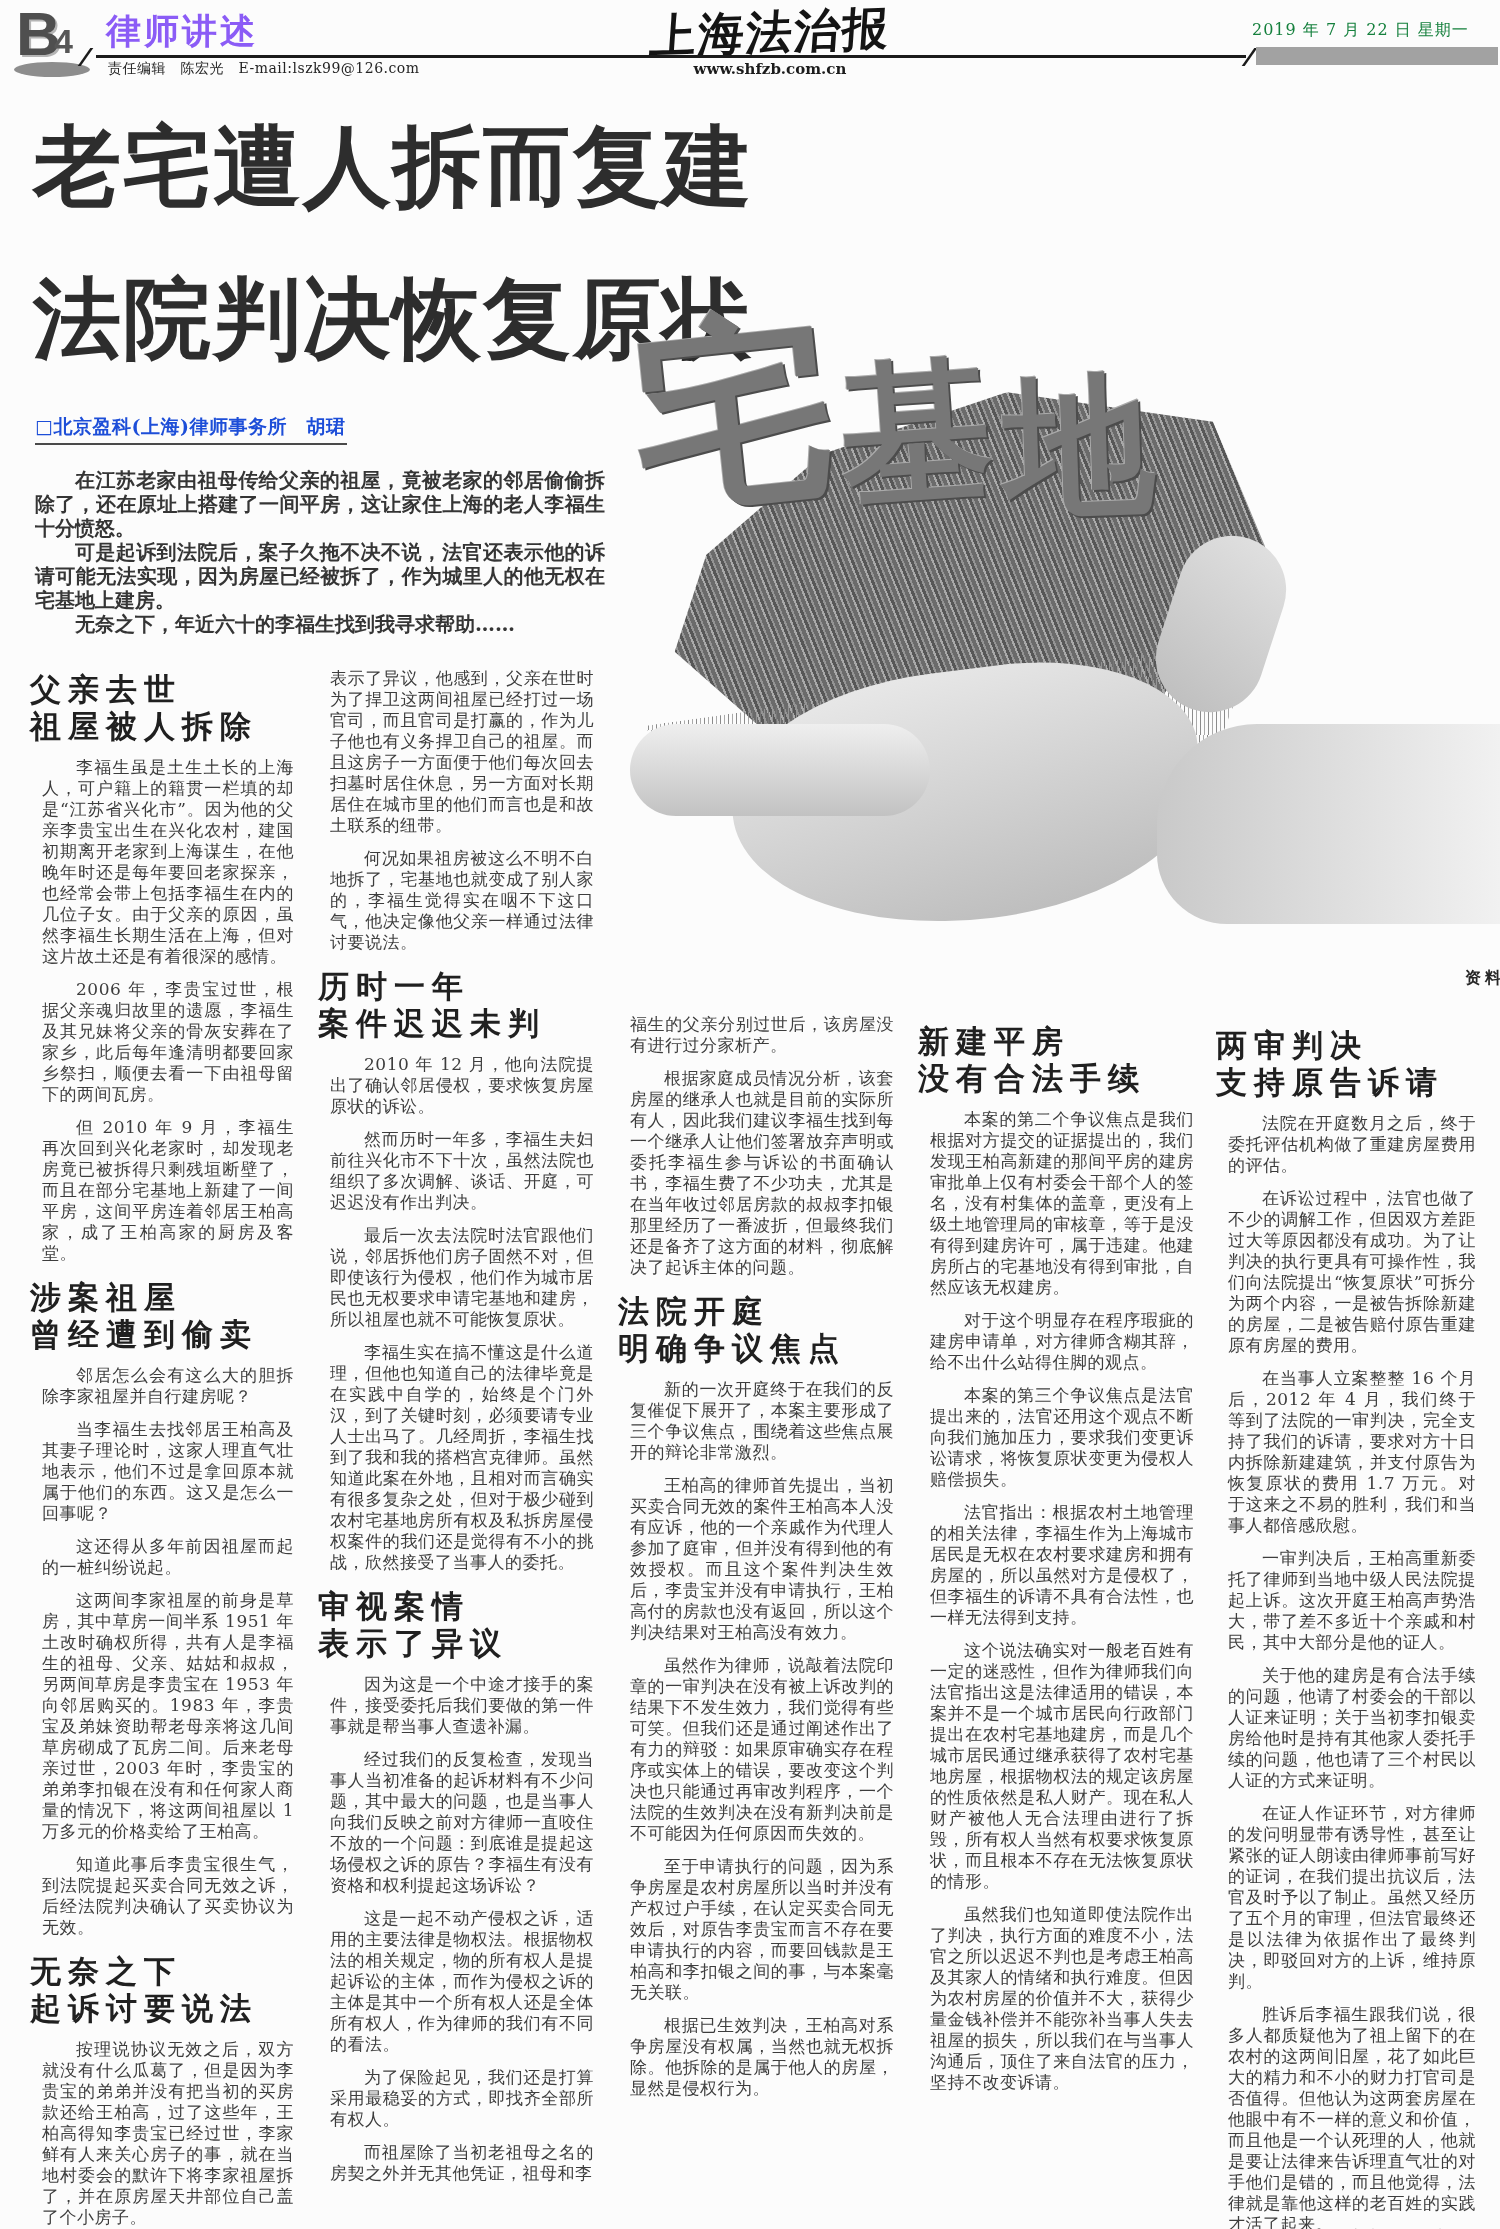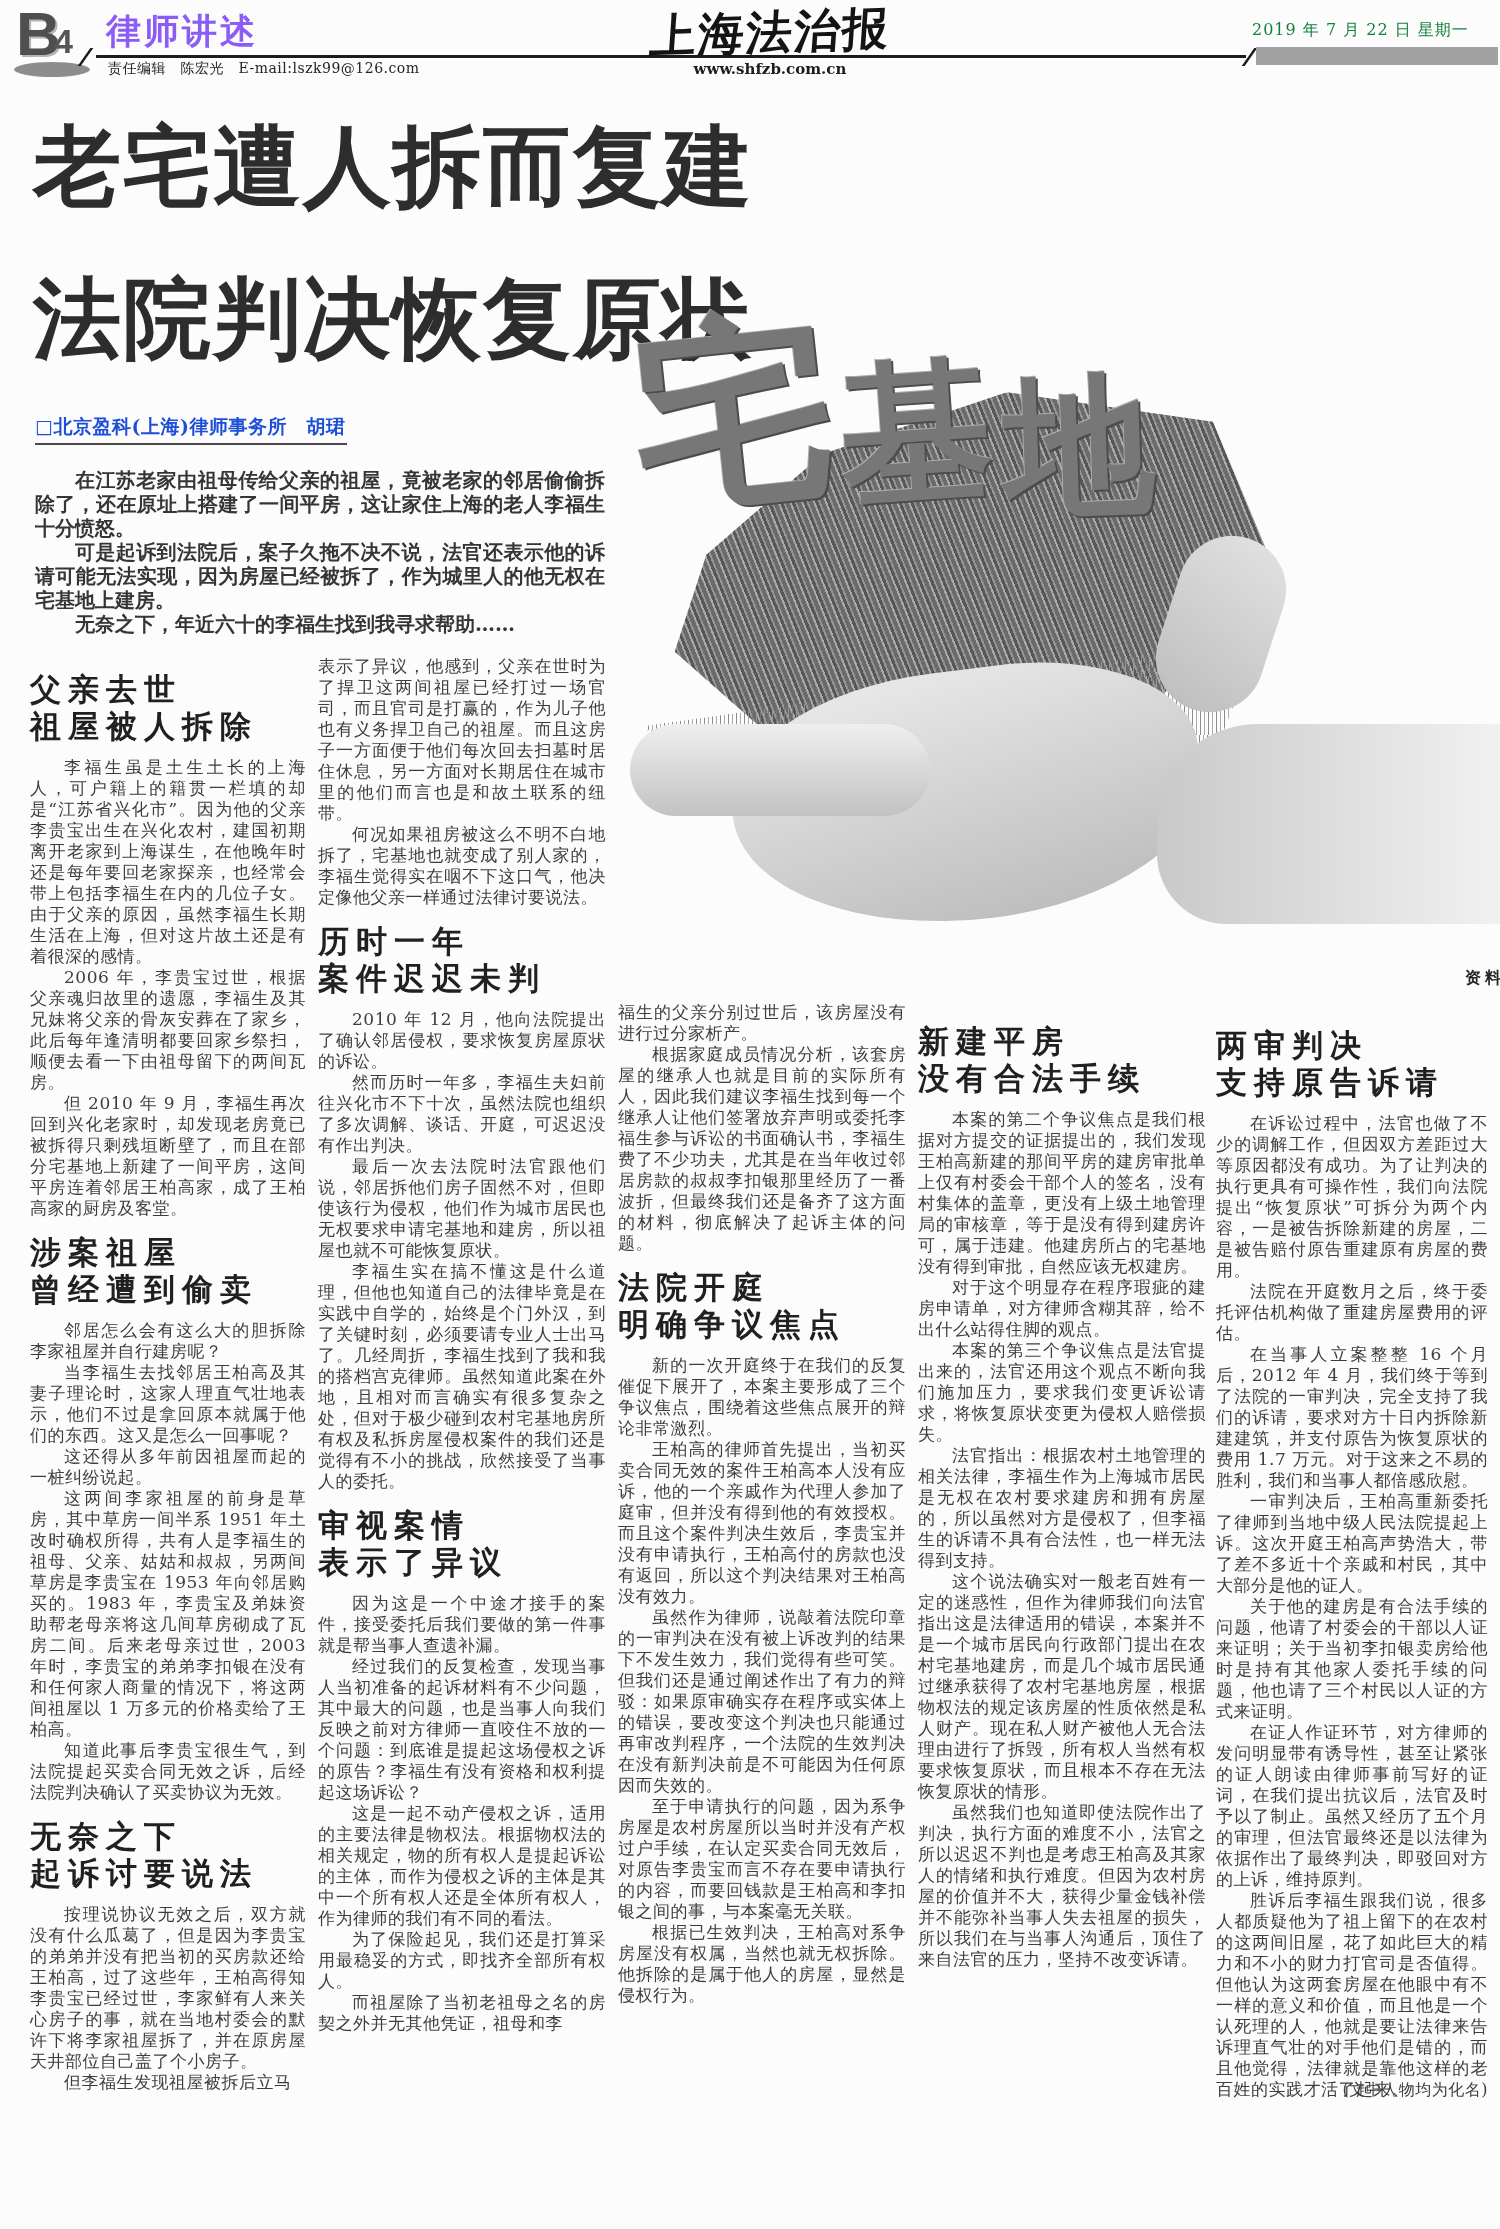--- a/index.html
+++ b/index.html
@@ -47,21 +47,21 @@
   .thumb{position:absolute;left:555px;top:282px;width:108px;height:180px;border-radius:54px;background:linear-gradient(200deg,#e2e2e2,#bdbdbd);transform:rotate(18deg);}
   .arm{position:absolute;left:545px;top:472px;width:343px;height:200px;border-radius:100px 0 0 70px;background:linear-gradient(90deg,#c9c9c9,#f1f1f1);}
   .caption{position:absolute;left:1373px;top:968px;width:172px;text-align:right;font-size:16px;font-weight:bold;color:#262626;letter-spacing:4px;}
   
   .col{position:absolute;font-size:17px;line-height:21px;text-align:justify;color:#3d3d3d;letter-spacing:.5px;}
   .col1{left:30px; top:656px; width:276px;height:1560px;}
   .col2{left:318px;top:656px; width:288px;height:1560px;}
   .col3{left:618px;top:1002px;width:288px;height:1215px;}
   .col4{left:918px;top:1008px;width:288px;height:1210px;}
   .col5{left:1216px;top:1012px;width:272px;height:1205px;}
-  .para{margin:0;text-indent:2em;}
+  .para{margin:12px;text-indent:2em;}
   .para.noindent{text-indent:0;}
   .subhead{font-weight:bold;font-size:31px;line-height:37px;letter-spacing:7px;margin:15px 0 12px;color:#202020;}
   .note{text-align:right;margin-top:-21px;font-size:16px;}
 </style>
 </head>
 <body>
 
 <div class="hdr">
   <div class="badge">
     <span class="b">B</span>
@@ -172,21 +172,21 @@
     <p class="para">本案的第三个争议焦点是法官提出来的，法官还用这个观点不断向我们施加压力，要求我们变更诉讼请求，将恢复原状变更为侵权人赔偿损失。</p>
     <p class="para">法官指出：根据农村土地管理的相关法律，李福生作为上海城市居民是无权在农村要求建房和拥有房屋的，所以虽然对方是侵权了，但李福生的诉请不具有合法性，也一样无法得到支持。</p>
     <p class="para">这个说法确实对一般老百姓有一定的迷惑性，但作为律师我们向法官指出这是法律适用的错误，本案并不是一个城市居民向行政部门提出在农村宅基地建房，而是几个城市居民通过继承获得了农村宅基地房屋，根据物权法的规定该房屋的性质依然是私人财产。现在私人财产被他人无合法理由进行了拆毁，所有权人当然有权要求恢复原状，而且根本不存在无法恢复原状的情形。</p>
     <p class="para">虽然我们也知道即使法院作出了判决，执行方面的难度不小，法官之所以迟迟不判也是考虑王柏高及其家人的情绪和执行难度。但因为农村房屋的价值并不大，获得少量金钱补偿并不能弥补当事人失去祖屋的损失，所以我们在与当事人沟通后，顶住了来自法官的压力，坚持不改变诉请。</p>
   </div>
 <div class="col col5">
     <div class="subhead">
       <div>两审判决</div>
       <div>支持原告诉请</div>
     </div>
+    <p class="para">法院在开庭数月之后，终于委托评估机构做了重建房屋费用的评估。</p>
     <p class="para">在诉讼过程中，法官也做了不少的调解工作，但因双方差距过大等原因都没有成功。为了让判决的执行更具有可操作性，我们向法院提出“恢复原状”可拆分为两个内容，一是被告拆除新建的房屋，二是被告赔付原告重建原有房屋的费用。</p>
-    <p class="para">法院在开庭数月之后，终于委托评估机构做了重建房屋费用的评估。</p>
     <p class="para">在当事人立案整整 16 个月后，2012 年 4 月，我们终于等到了法院的一审判决，完全支持了我们的诉请，要求对方十日内拆除新建建筑，并支付原告为恢复原状的费用 1.7 万元。对于这来之不易的胜利，我们和当事人都倍感欣慰。</p>
     <p class="para">一审判决后，王柏高重新委托了律师到当地中级人民法院提起上诉。这次开庭王柏高声势浩大，带了差不多近十个亲戚和村民，其中大部分是他的证人。</p>
     <p class="para">关于他的建房是有合法手续的问题，他请了村委会的干部以人证来证明；关于当初李扣银卖房给他时是持有其他家人委托手续的问题，他也请了三个村民以人证的方式来证明。</p>
     <p class="para">在证人作证环节，对方律师的发问明显带有诱导性，甚至让紧张的证人朗读由律师事前写好的证词，在我们提出抗议后，法官及时予以了制止。虽然又经历了五个月的审理，但法官最终还是以法律为依据作出了最终判决，即驳回对方的上诉，维持原判。</p>
     <p class="para">胜诉后李福生跟我们说，很多人都质疑他为了祖上留下的在农村的这两间旧屋，花了如此巨大的精力和不小的财力打官司是否值得。但他认为这两套房屋在他眼中有不一样的意义和价值，而且他是一个认死理的人，他就是要让法律来告诉理直气壮的对手他们是错的，而且他觉得，法律就是靠他这样的老百姓的实践才活了起来。</p>
     <div class="note">(文中人物均为化名)</div>
   </div>
 
 </body></html>

